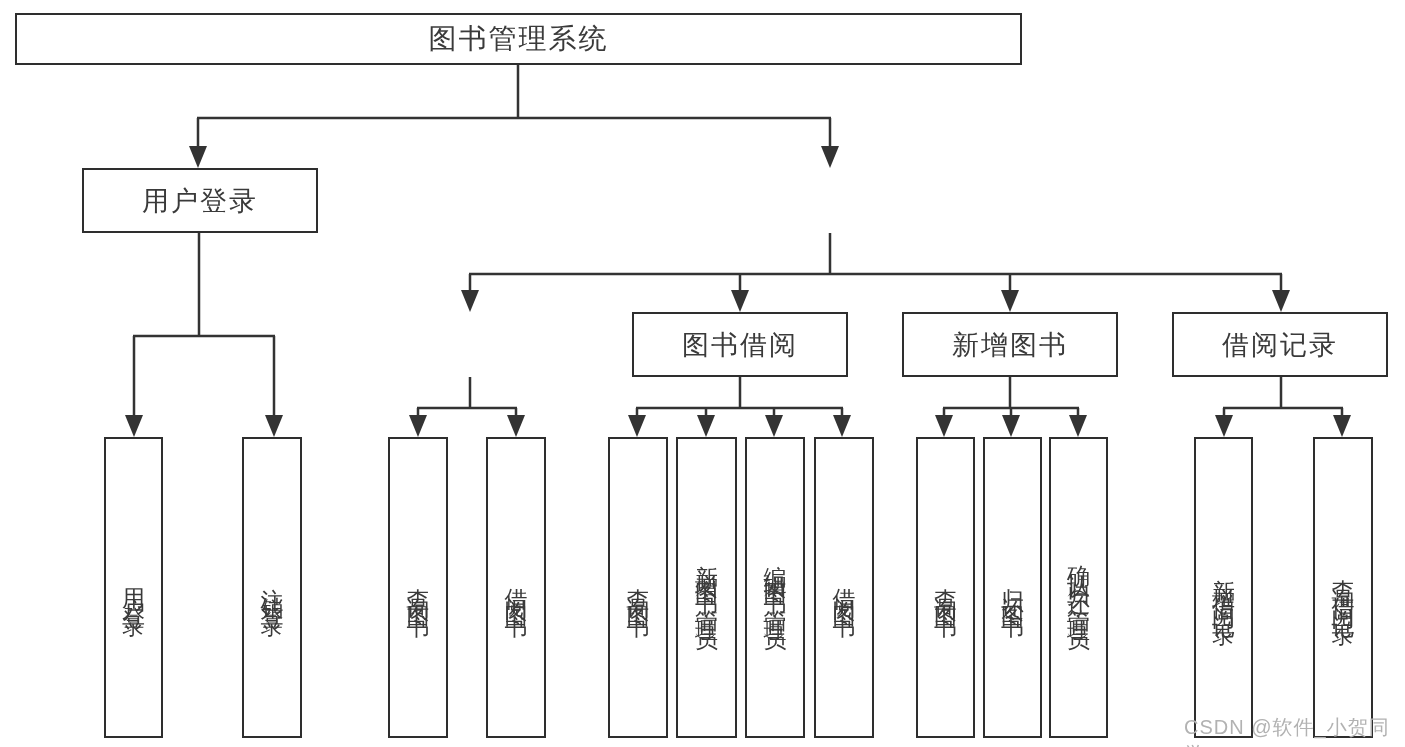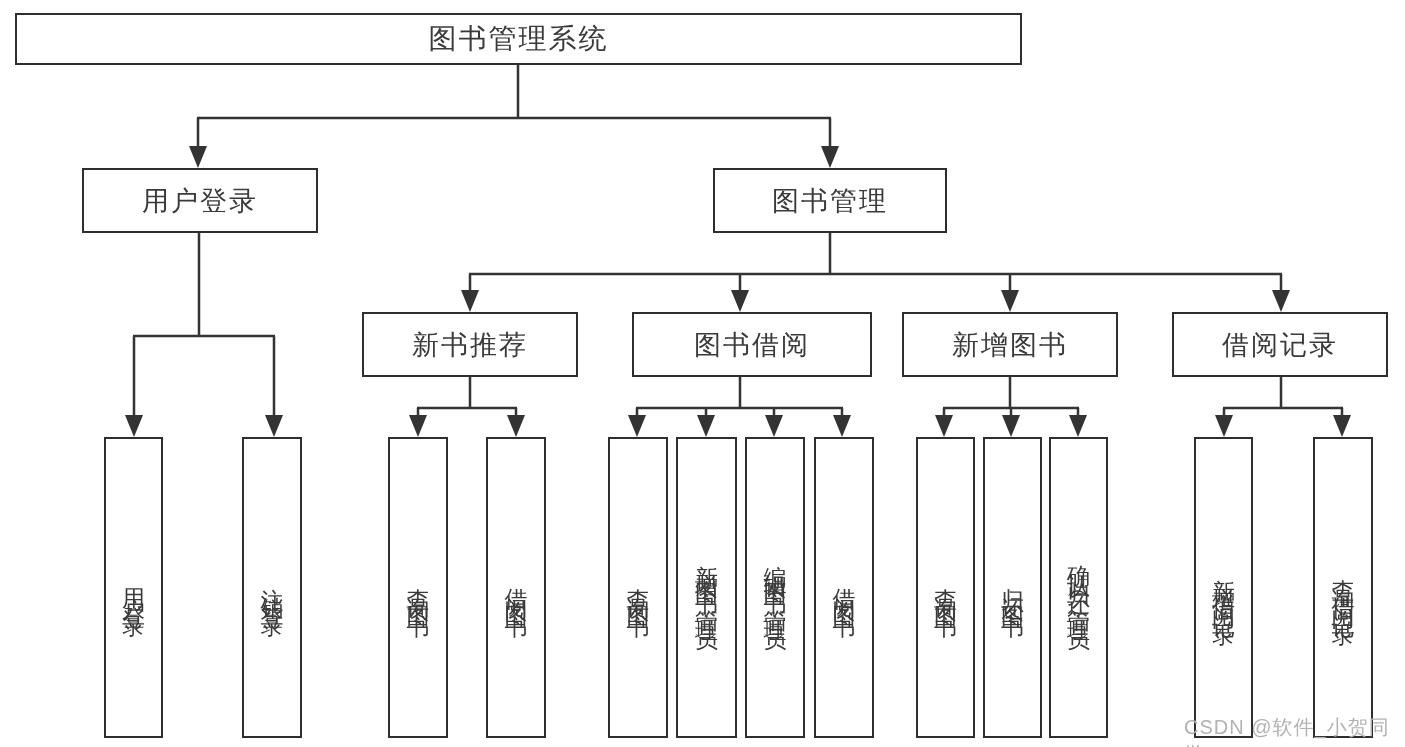--- a/index.html
+++ b/index.html
@@ -102,24 +102,22 @@
       <polygon points="1002,415 1020,415 1011,437"></polygon>
       <polygon points="1069,415 1087,415 1078,437"></polygon>
       <polygon points="1215,415 1233,415 1224,437"></polygon>
       <polygon points="1333,415 1351,415 1342,437"></polygon>
     </g>
   </svg>
 
   <div class="box h root" style="left:15px;top:13px;width:1007px;height:52px">图书管理系统</div>
 
   <div class="box h" style="left:82px;top:168px;width:236px;height:65px">用户登录</div>
-  <div class="box h" style="left:713px;top:168px;width:234px;height:65px">图书管理</div>
 
-  <div class="box h" style="left:362px;top:312px;width:216px;height:65px">新书推荐</div>
-  <div class="box h" style="left:632px;top:312px;width:240px;height:65px">图书借阅</div>
+  <div class="box h" style="left:632px;top:312px;width:216px;height:65px">图书借阅</div>
   <div class="box h" style="left:902px;top:312px;width:216px;height:65px">新增图书</div>
   <div class="box h" style="left:1172px;top:312px;width:216px;height:65px">借阅记录</div>
 
   <div class="box v leaf" style="left:104px;width:59px">用户登录</div>
   <div class="box v leaf" style="left:242px;width:60px">注销登录</div>
 
   <div class="box v leaf" style="left:388px;width:60px">查询图书</div>
   <div class="box v leaf" style="left:486px;width:60px">借阅图书</div>
 
   <div class="box v leaf" style="left:608px;width:60px">查询图书</div>

